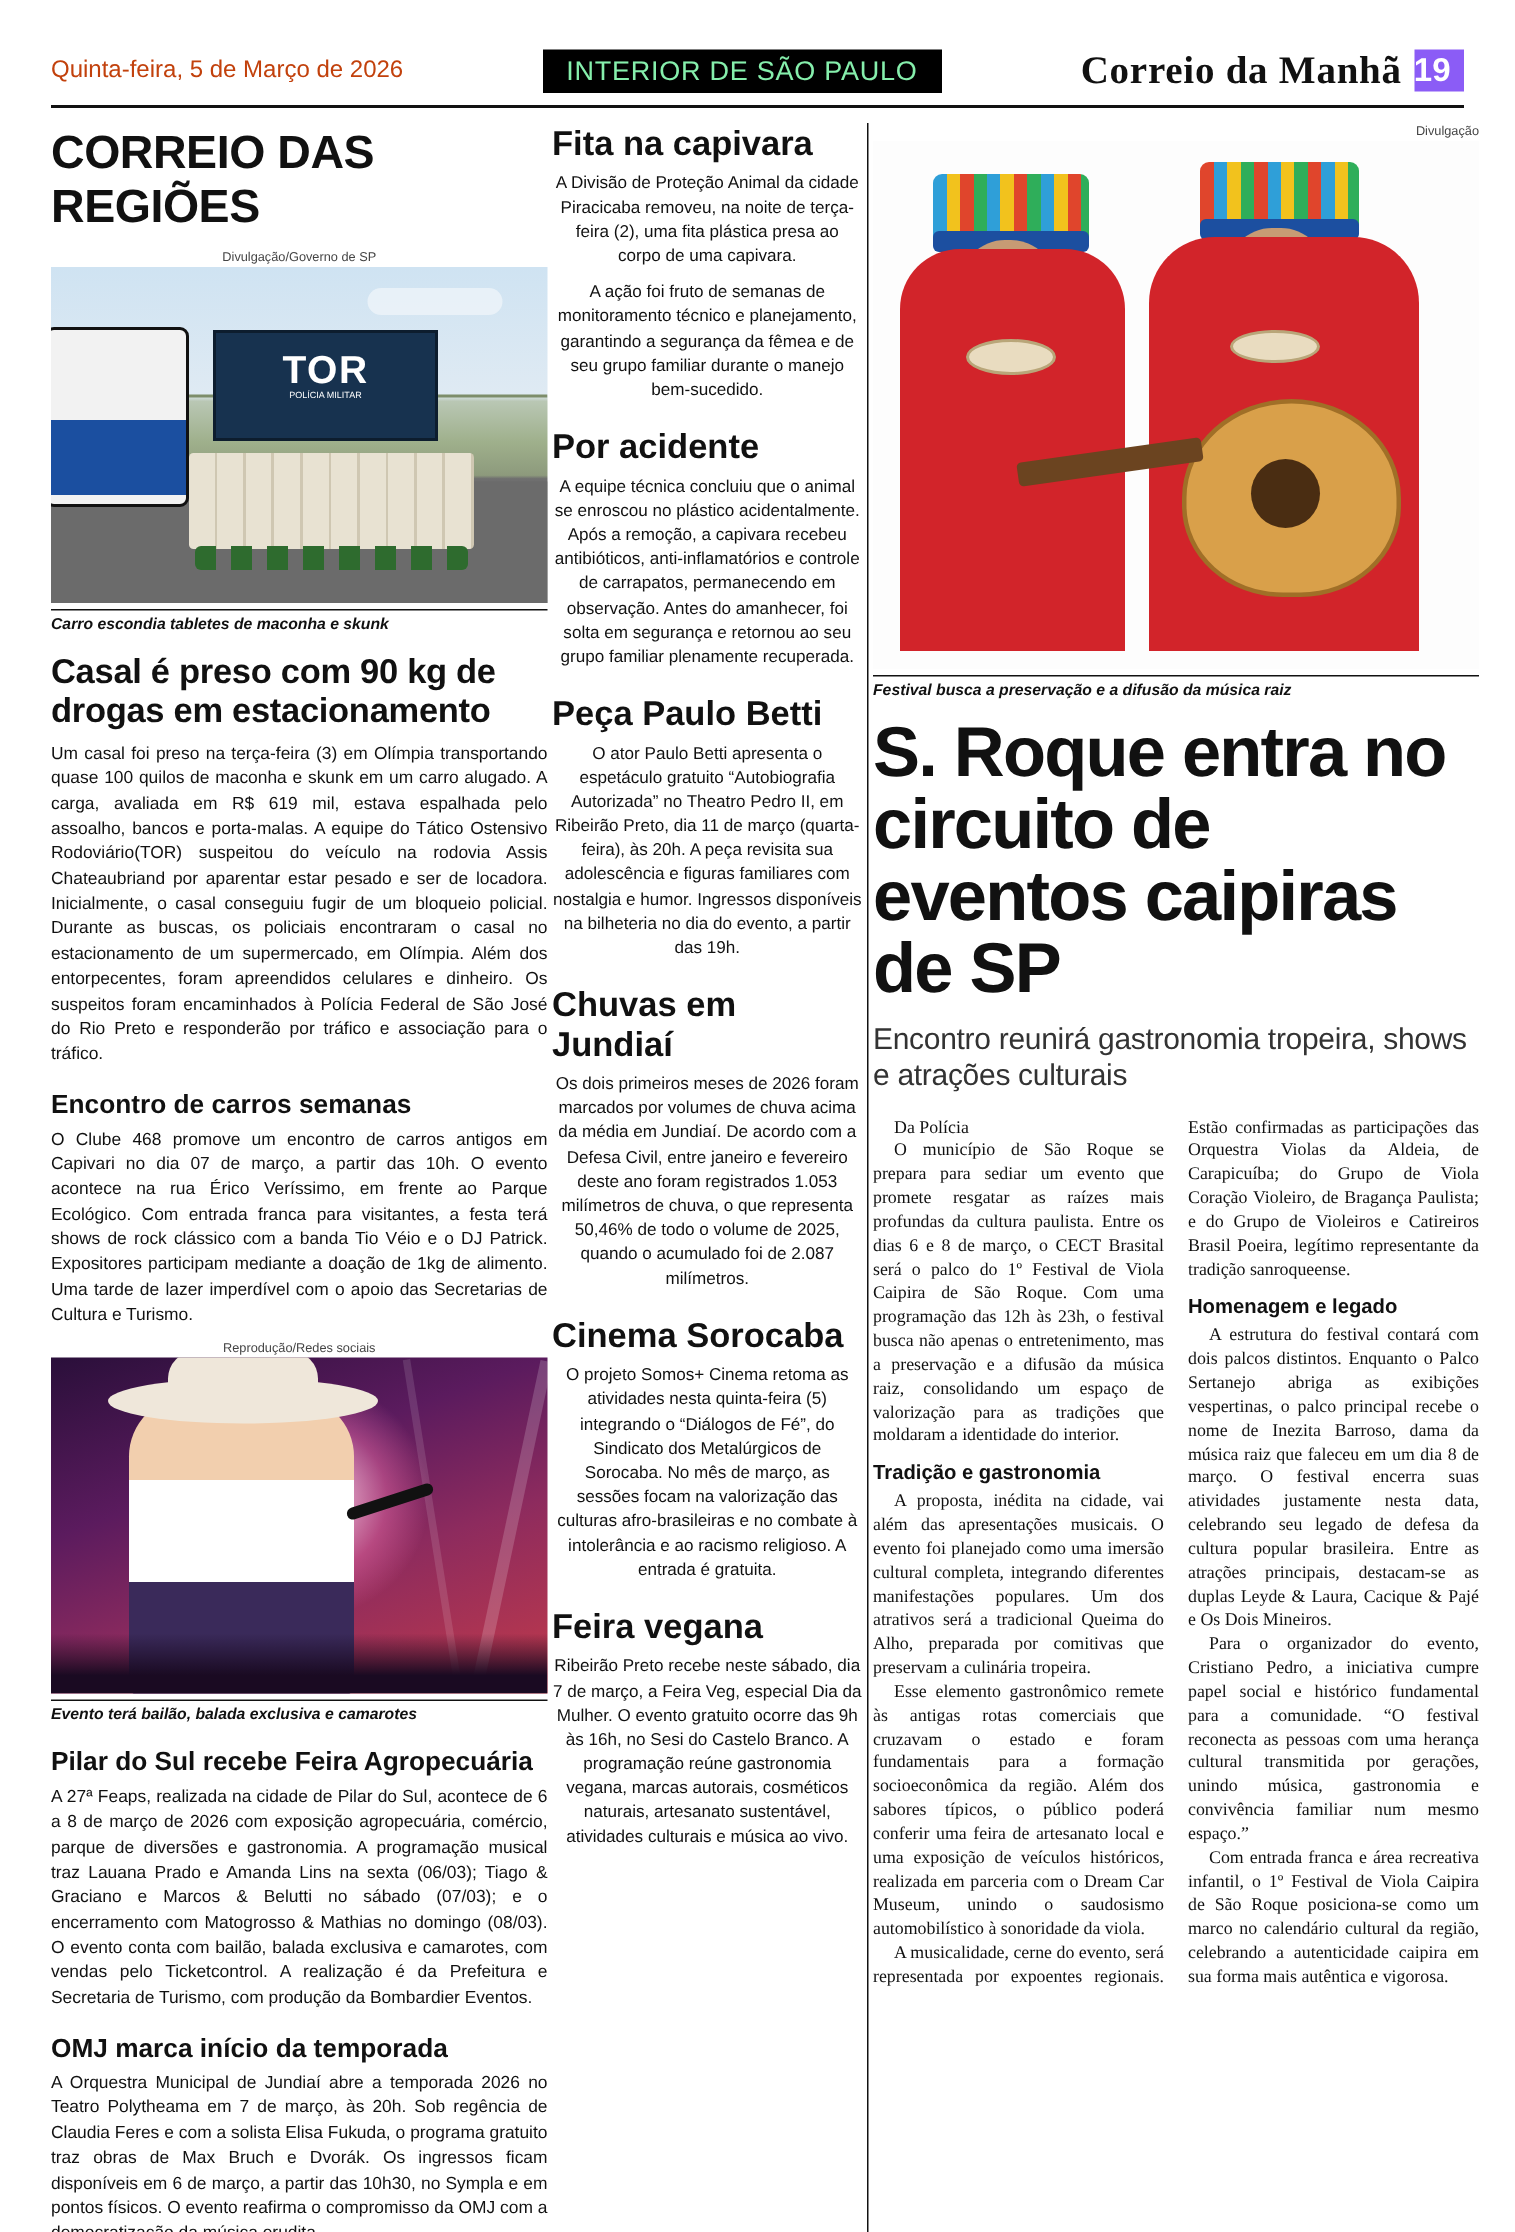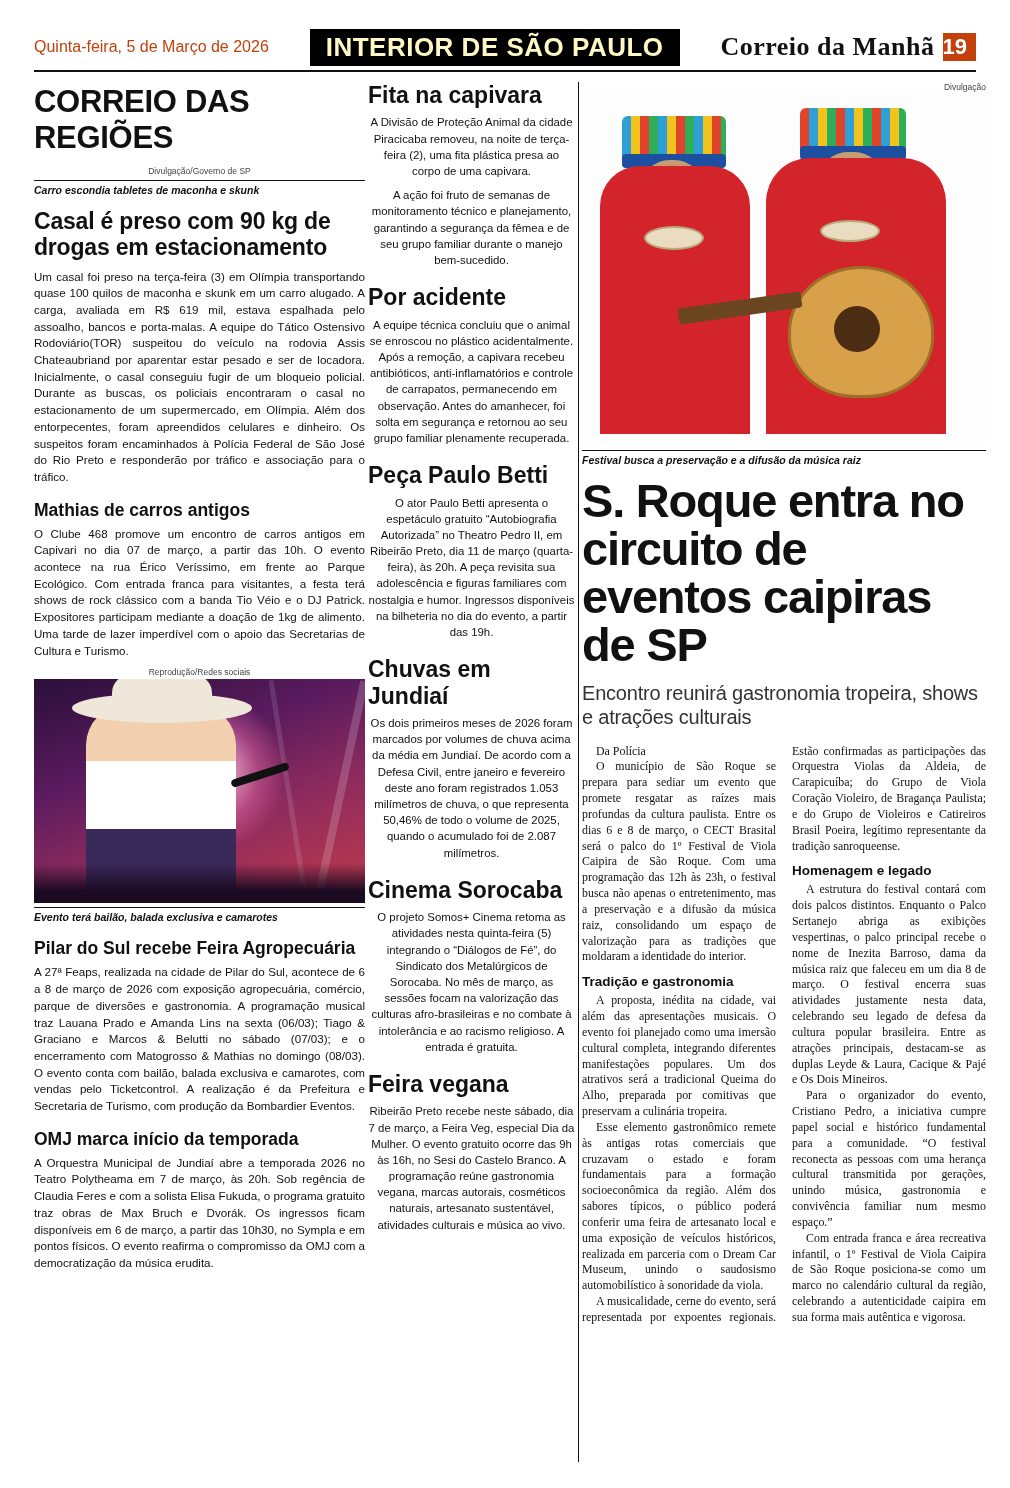--- a/index.html
+++ b/index.html
@@ -19,30 +19,30 @@
     position: relative;
   }
 
   
   .masthead {
     display:flex; align-items:center; justify-content:space-between;
     height: 34px;
   }
   .mast-date { font-size: 16px; color:#c2410c; white-space:nowrap; }
   .mast-center {
-    background:#000; color:#fef9c3; font-weight:bold; font-size:26px;
+    background:#000; color:#86efac; font-weight:normal; font-size:18px;
     letter-spacing:0.5px; padding: 5px 16px 6px 16px; line-height:1;
   }
   .mast-right { display:flex; align-items:center; gap:8px; }
   .mast-title {
     font-family:"Liberation Serif", serif;
     font-weight:bold; font-size:26px; letter-spacing:0.5px; color:#111;
   }
   .mast-pg {
-    background:#c2410c; color:#fff; font-weight:bold; font-size:22px;
+    background:#8b5cf6; color:#fff; font-weight:bold; font-size:22px;
     padding:2px 9px 3px 0; line-height:1.05;
   }
   .rule-top { border-top: 2px solid #111; margin-top: 6px; }
 
   
   .body-grid {
     display:grid;
     grid-template-columns: 331px 207px 1px 404px;
     column-gap: 3px;
     margin-top: 10px;
@@ -172,26 +172,40 @@
     </div>
   </div>
   <div class="rule-top"></div>
 
   <div class="body-grid">
 
     <div class="col-left">
       <div class="section-title">CORREIO DAS REGIÕES</div>
 
       <div class="credit">Divulgação/Governo de SP</div>
+      <div class="photo ph1">
+        <div class="sky-cloud"></div>
+        <div class="horizon"></div>
+        <div class="road"></div>
+        <div class="car">
+            <div class="carblue"></div>
+          </div>
+        <div class="banner">
+          <div class="txt">TOR</div>
+          <div class="sub">POLÍCIA MILITAR</div>
+        </div>
+        <div class="bricks"></div>
+        <div class="greens"></div>
+      </div>
       <div class="cap">Carro escondia tabletes de maconha e skunk</div>
 
       <h2 class="head">Casal é preso com 90 kg de drogas em estacionamento</h2>
       <p class="body">Um casal foi preso na terça-feira (3) em Olímpia transportando quase 100 quilos de maconha e skunk em um carro alugado. A carga, avaliada em R$ 619 mil, estava espalhada pelo assoalho, bancos e porta-malas. A equipe do Tático Ostensivo Rodoviário(TOR) suspeitou do veículo na rodovia Assis Chateaubriand por aparentar estar pesado e ser de locadora. Inicialmente, o casal conseguiu fugir de um bloqueio policial. Durante as buscas, os policiais encontraram o casal no estacionamento de um supermercado, em Olímpia. Além dos entorpecentes, foram apreendidos celulares e dinheiro. Os suspeitos foram encaminhados à Polícia Federal de São José do Rio Preto e responderão por tráfico e associação para o tráfico.</p>
 
-      <h3 class="subhead">Mathias de carros antigos</h3>
+      <h3 class="subhead">Encontro de carros semanas</h3>
       <p class="body">O Clube 468 promove um encontro de carros antigos em Capivari no dia 07 de março, a partir das 10h. O evento acontece na rua Érico Veríssimo, em frente ao Parque Ecológico. Com entrada franca para visitantes, a festa terá shows de rock clássico com a banda Tio Véio e o DJ Patrick. Expositores participam mediante a doação de 1kg de alimento. Uma tarde de lazer imperdível com o apoio das Secretarias de Cultura e Turismo.</p>
 
       <div class="credit">Reprodução/Redes sociais</div>
       <div class="photo ph2">
         <div class="glow"></div>
         <div class="beam"></div>
         <div class="beam2"></div>
         <div class="fig"></div>
         <div class="hat"></div>
         <div class="hat2"></div>

